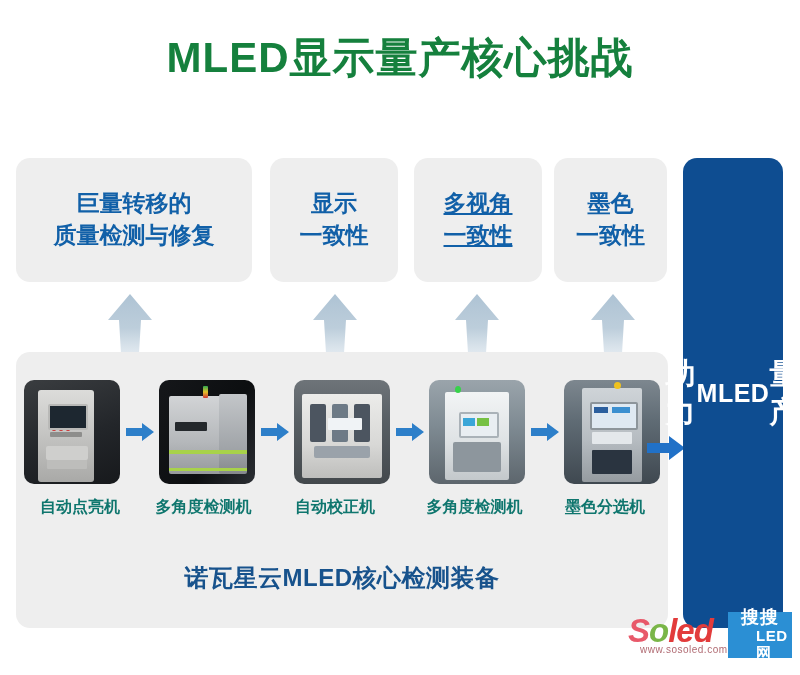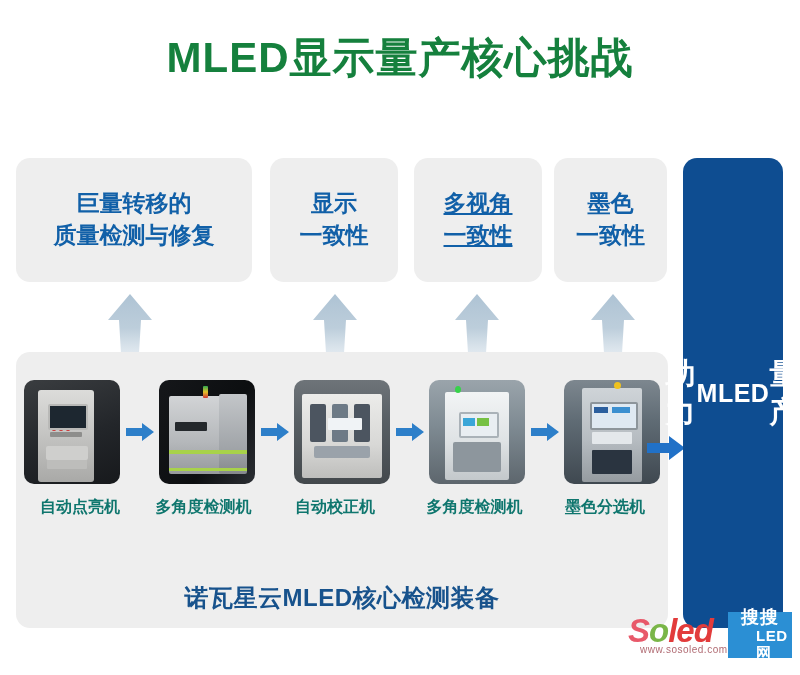--- a/index.html
+++ b/index.html
@@ -231,21 +231,20 @@
     position: absolute;
     left: 0;
     top: 210px;
     width: 652px;
     text-align: center;
     font-size: 24px;
     font-weight: bold;
     color: #17528c;
     letter-spacing: 0.5px;
     white-space: nowrap;
-    margin-top: 20px;
   }
 
   
   .panel-to-outcome-arrow {
     position: absolute;
     left: 647px;
     top: 434px;
     width: 38px;
     height: 28px;
   }

